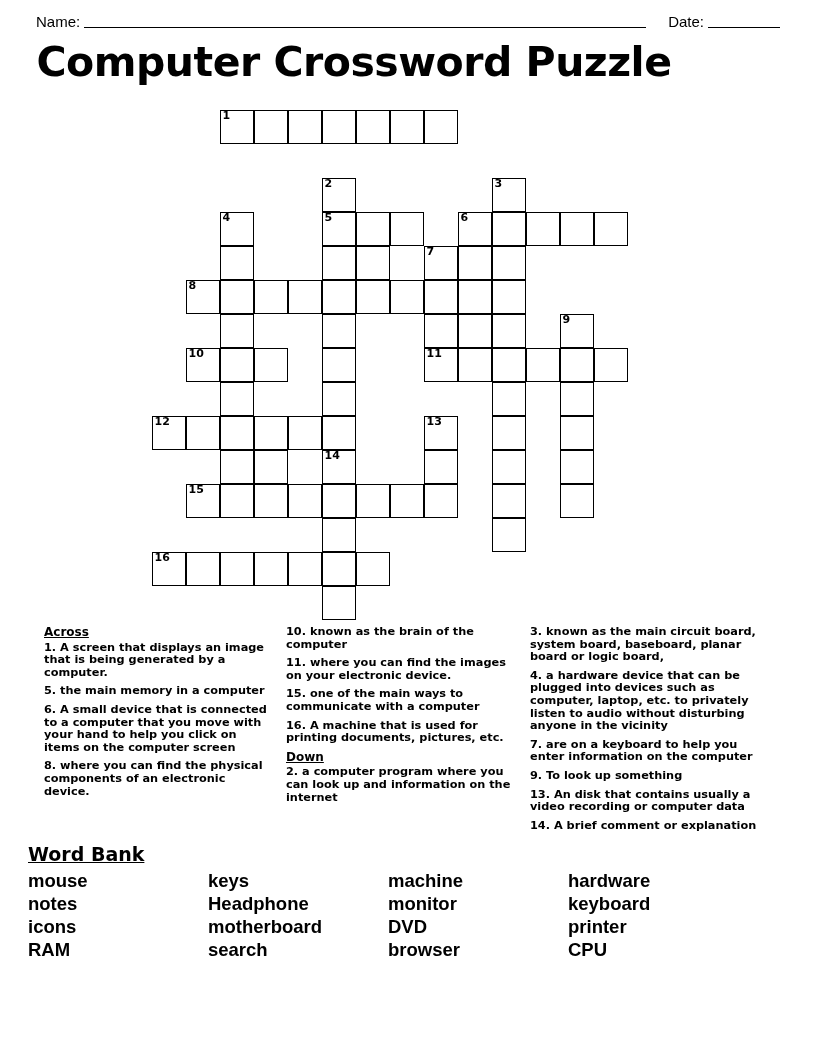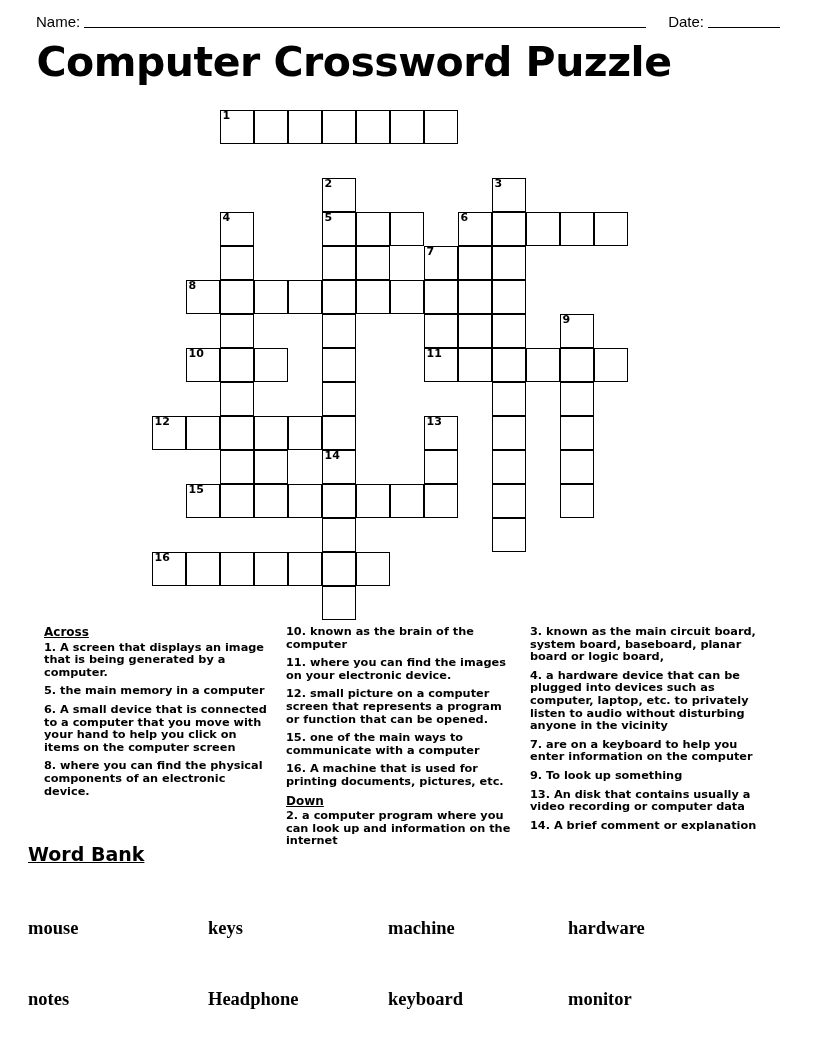--- a/index.html
+++ b/index.html
@@ -122,24 +122,23 @@
     margin-bottom: 4px;
   }
   .wb-grid {
     display: grid;
     grid-template-columns: 180px 180px 180px 180px;
     row-gap: 0px;
   }
   .wb-word {
     font-size: 18.5px;
     font-weight: bold;
-    font-family: Liberation Serif, serif;
+    font-family: Liberation Sans, sans-serif;
     line-height: 23px;
     white-space: nowrap;
-    margin-top: 48px;
   }
 </style>
 </head>
 <body>
 
 <div class="nameline">
   <span class="lbl">Name:</span>
   <span class="rule name"></span>
   <span class="spacer"></span>
   <span class="lbl">Date:</span>
@@ -278,21 +277,20 @@
     <div class="heading">Across</div>
     <div class="clue">1. A screen that displays an image that is being generated by a computer.</div>
     <div class="clue">5. the main memory in a computer</div>
     <div class="clue">6. A small device that is connected to a computer that you move with your hand to help you click on items on the computer screen</div>
     <div class="clue">8. where you can find the physical components of an electronic device.</div>
   </div>
 
   <div class="clue-col c2">
     <div class="clue">10. known as the brain of the computer</div>
     <div class="clue">11. where you can find the images on your electronic device.</div>
-    <div class="clue">12. small picture on a computer screen that represents a program or function that can be opened.</div>
     <div class="clue">15. one of the main ways to communicate with a computer</div>
     <div class="clue">16. A machine that is used for printing documents, pictures, etc.</div>
     <div class="heading">Down</div>
     <div class="clue">2. a computer program where you can look up and information on the internet</div>
   </div>
 
   <div class="clue-col c3">
     <div class="clue">3. known as the main circuit board, system board, baseboard, planar board or logic board,</div>
     <div class="clue">4. a hardware device that can be plugged into devices such as computer, laptop, etc. to privately listen to audio without disturbing anyone in the vicinity</div>
     <div class="clue">7. are on a keyboard to help you enter information on the computer</div>
@@ -305,23 +303,24 @@
 
 <div id="wordbank">
   <div class="wb-title">Word Bank</div>
   <div class="wb-grid">
       <div class="wb-word">mouse</div>
       <div class="wb-word">keys</div>
       <div class="wb-word">machine</div>
       <div class="wb-word">hardware</div>
       <div class="wb-word">notes</div>
       <div class="wb-word">Headphone</div>
+      <div class="wb-word">monitor</div>
       <div class="wb-word">keyboard</div>
-      <div class="wb-word">monitor</div>
       <div class="wb-word">icons</div>
       <div class="wb-word">motherboard</div>
       <div class="wb-word">DVD</div>
+      <div class="wb-word">printer</div>
       <div class="wb-word">RAM</div>
       <div class="wb-word">search</div>
       <div class="wb-word">browser</div>
       <div class="wb-word">CPU</div>
     </div>
 </div>
 
 </body></html>

